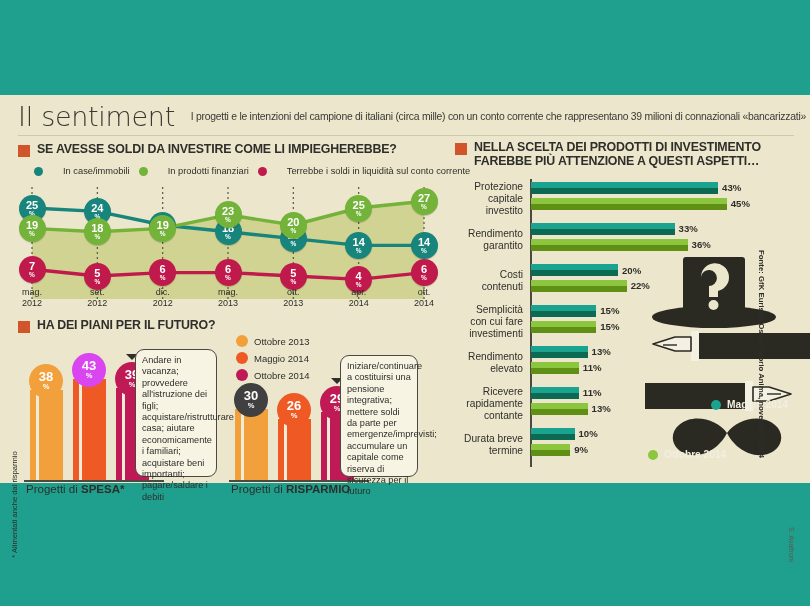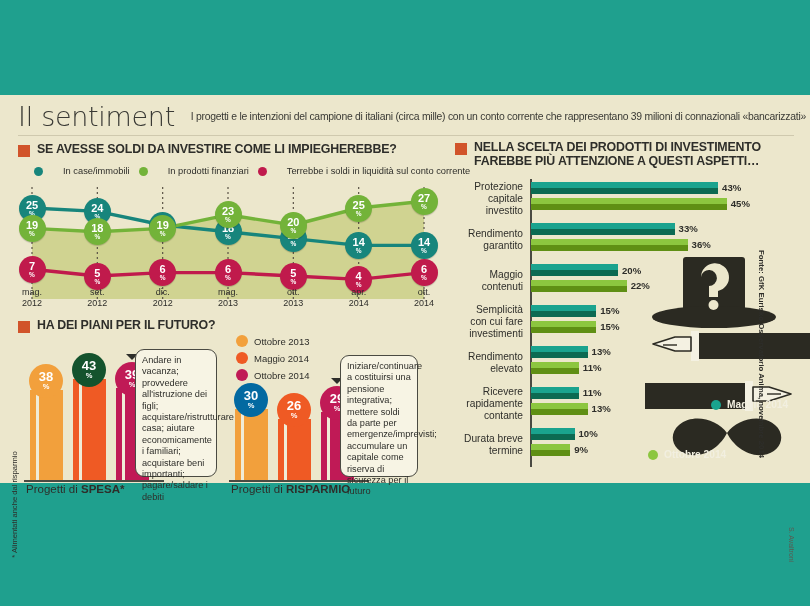--- a/index.html
+++ b/index.html
@@ -279,35 +279,35 @@
       </div>
     </div>
 
   <div id="plansArea">
       <div class="col" style="left: 30px; top: 295.32px; height: 89.68px; background: linear-gradient(90deg, rgb(242, 160, 60) 0%, rgb(242, 160, 60) 18%, rgba(255, 255, 255, 0.22) 19%, rgba(255, 255, 255, 0.22) 26%, rgb(242, 160, 60) 27%); position: absolute;"></div>
       <div class="colbub" style="left: 29px; top: 269.32px; background: rgb(242, 160, 60);">
         <b>38</b>
         <i>%</i>
       </div>
       <div class="col" style="left: 73px; top: 283.52px; height: 101.48px; background: linear-gradient(90deg, rgb(239, 90, 36) 0%, rgb(239, 90, 36) 18%, rgba(255, 255, 255, 0.22) 19%, rgba(255, 255, 255, 0.22) 26%, rgb(239, 90, 36) 27%); position: absolute;"></div>
-      <div class="colbub" style="left: 72px; top: 257.52px; background: #14532d;">
+      <div class="colbub" style="left: 72px; top: 257.52px; background: #d946ef;">
         <b>43</b>
         <i>%</i>
       </div>
       <div class="col" style="left: 116px; top: 292.96px; height: 92.04px; background: linear-gradient(90deg, rgb(192, 26, 86) 0%, rgb(192, 26, 86) 18%, rgba(255, 255, 255, 0.22) 19%, rgba(255, 255, 255, 0.22) 26%, rgb(192, 26, 86) 27%); position: absolute;"></div>
       <div class="colbub" style="left: 115px; top: 266.96px; background: rgb(192, 26, 86);">
         <b>39</b>
         <i>%</i>
       </div>
       <div class="caret" style="left: 126px; top: 258.96px;"></div>
       <div class="baseline" style="left: 24px; top: 385px; width: 140px;"></div>
       <div class="grouplab" style="left: 26px; top: 388px;"><span>Progetti di </span><b>SPESA*</b></div>
       <div class="callout" style="left: 135px; top: 254px; width: 82px; height: 128px;">Andare in vacanza; provvedere all'istruzione dei figli; acquistare/ristrutturare casa; aiutare economicamente i familiari; acquistare beni importanti; pagare/saldare i debiti</div>
       <div class="col" style="left: 235px; top: 314.2px; height: 70.8px; background: linear-gradient(90deg, rgb(242, 160, 60) 0%, rgb(242, 160, 60) 18%, rgba(255, 255, 255, 0.22) 19%, rgba(255, 255, 255, 0.22) 26%, rgb(242, 160, 60) 27%); position: absolute;"></div>
-      <div class="colbub" style="left: 234px; top: 288.2px; background: #0369a1;">
+      <div class="colbub" style="left: 234px; top: 288.2px; background: #404040;">
         <b>30</b>
         <i>%</i>
       </div>
       <div class="col" style="left: 278px; top: 323.64px; height: 61.36px; background: linear-gradient(90deg, rgb(239, 90, 36) 0%, rgb(239, 90, 36) 18%, rgba(255, 255, 255, 0.22) 19%, rgba(255, 255, 255, 0.22) 26%, rgb(239, 90, 36) 27%); position: absolute;"></div>
       <div class="colbub" style="left: 277px; top: 297.64px; background: rgb(239, 90, 36);">
         <b>26</b>
         <i>%</i>
       </div>
       <div class="col" style="left: 321px; top: 316.56px; height: 68.44px; background: linear-gradient(90deg, rgb(192, 26, 86) 0%, rgb(192, 26, 86) 18%, rgba(255, 255, 255, 0.22) 19%, rgba(255, 255, 255, 0.22) 26%, rgb(192, 26, 86) 27%); position: absolute;"></div>
       <div class="colbub" style="left: 320px; top: 290.56px; background: rgb(192, 26, 86);">
@@ -359,21 +359,21 @@
           </div>
           <div class="bval" style="left: 223.55px; top: 3px;">33%</div>
           <div class="bar" style="top: 19px; width: 156.6px;">
             <div class="b1" style="background: rgb(140, 198, 63);"></div>
             <div class="b2" style="background: rgb(95, 143, 20);"></div>
           </div>
           <div class="bval" style="left: 236.6px; top: 19px;">36%</div>
         </div>
         <div class="brow" style="top: 82px; height: 41px;">
           <div class="blab" style="top: 8.2px;">
-            <div>Maggio</div>
+            <div>Costi</div>
             <div>contenuti</div>
           </div>
           <div class="bar" style="top: 3px; width: 87px;">
             <div class="b1" style="background: rgb(26, 163, 142);"></div>
             <div class="b2" style="background: rgb(12, 106, 82);"></div>
           </div>
           <div class="bval" style="left: 167px; top: 4px;">20%</div>
           <div class="bar" style="top: 19px; width: 95.7px;">
             <div class="b1" style="background: rgb(140, 198, 63);"></div>
             <div class="b2" style="background: rgb(95, 143, 20);"></div>

